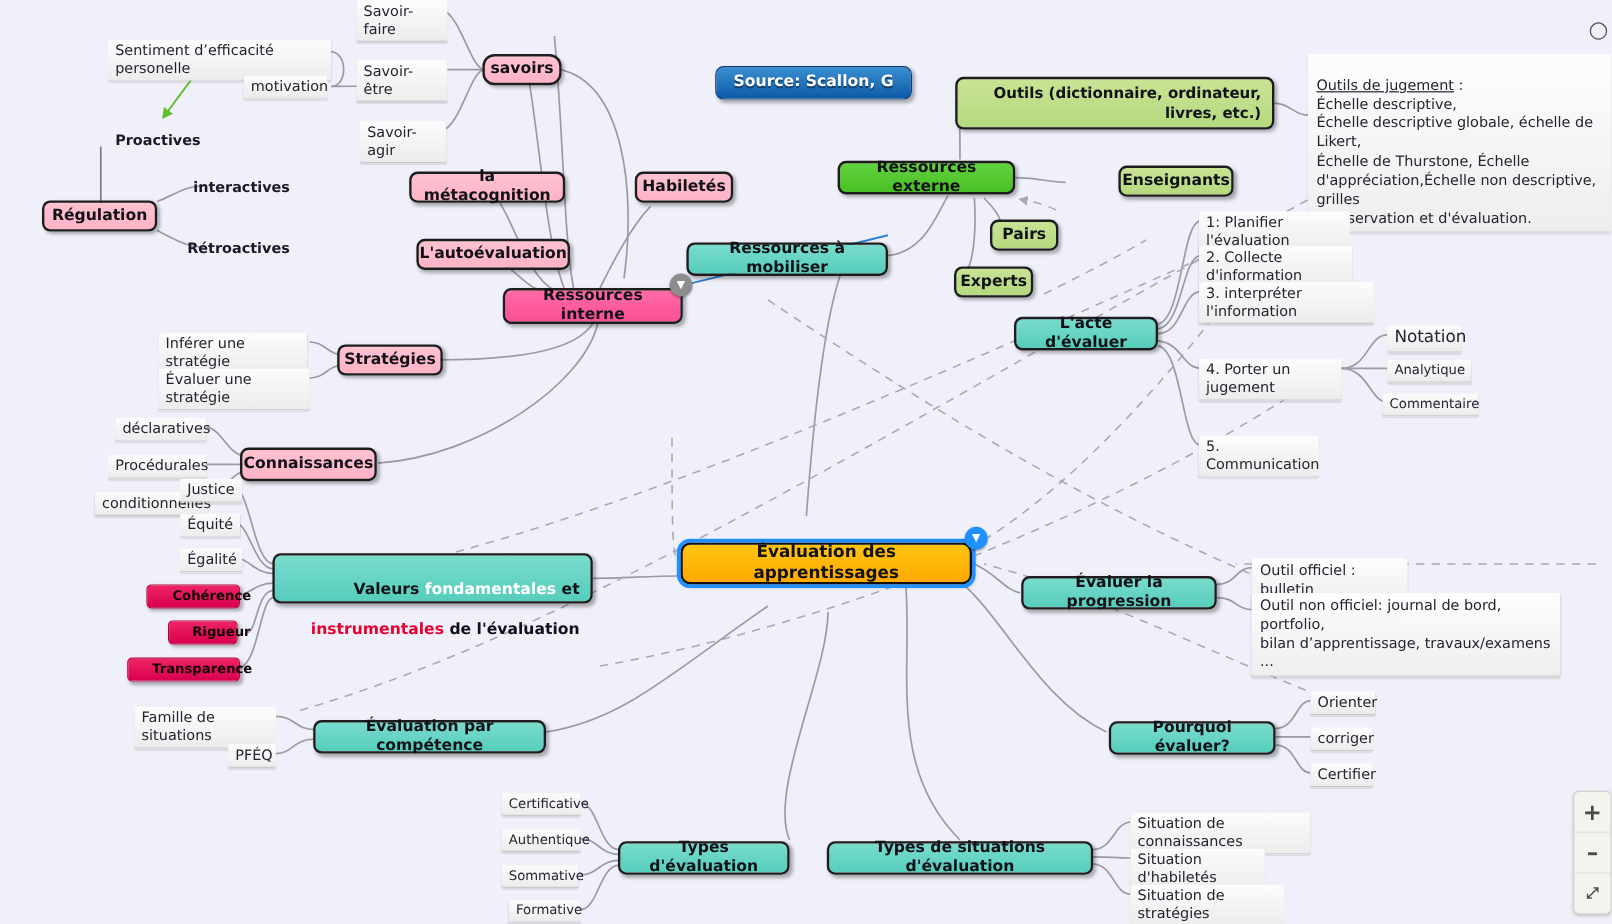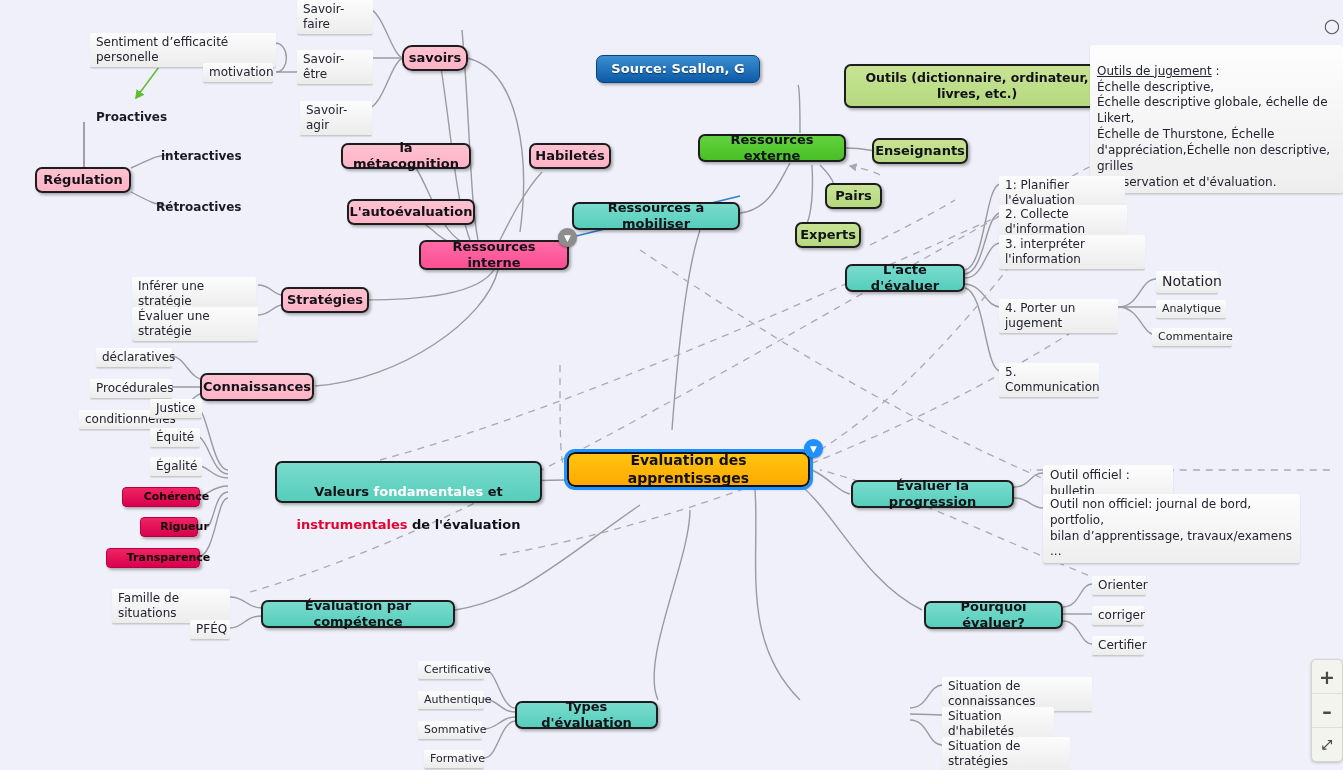--- a/index.html
+++ b/index.html
@@ -80,21 +80,21 @@
       font-size: 14px;
   }
   .box.blue {
       background: linear-gradient(to bottom,#3c8fd1 0%, #0b5aa8 100%);
       color: #ffffff;
       border: 1px solid #0d3f7a;
       text-shadow: 0 1px 1px rgba(0,0,0,.5);
       border-radius: 7px;
       font-size: 13px;
   }
-  .box.left   { justify-content: flex-start; text-align: center; margin-left: 48px; }
+  .box.left   { justify-content: flex-start; text-align: right; }
 
   
   .note {
     position: absolute;
     box-sizing: border-box;
     background: linear-gradient(to bottom,#fdfdfd 0%, #eeeeee 100%);
     border-bottom: 1px solid #cbcbcb;
     border-radius: 3px;
     box-shadow: 0 1px 2px rgba(0,0,0,0.12);
     font-size: 12px;
@@ -287,21 +287,21 @@
   <div class="node box pink" style="left:529px; top:143px; width:82px; height:26px;">Habiletés</div>
 
   <div class="node box hotpink" style="left:419px; top:240px; width:150px; height:30px;">Ressources interne</div>
   <div class="handle grey" style="left:558px; top:228px;">▼</div>
 
   <div class="node box teal" style="left:572px; top:202px; width:168px; height:28px;">Ressources à mobiliser</div>
 
   <div class="node box blue" style="left:596px; top:55px; width:164px; height:28px;">Source: Scallon, G</div>
 
   <div class="node box green" style="left:698px; top:134px; width:148px; height:28px;">Ressources externe</div>
-  <div class="node box ltgreen" style="left:872px; top:138px; width:96px; height:26px;">Enseignants</div>
+  <div class="node box ltgreen" style="left:932px; top:138px; width:96px; height:26px;">Enseignants</div>
   <div class="node box ltgreen" style="left:825px; top:183px; width:57px; height:26px;">Pairs</div>
   <div class="node box ltgreen" style="left:795px; top:222px; width:66px; height:26px;">Experts</div>
 
   <div class="node box ltgreen left" style="left:796px; top:64px; width:266px; height:44px; font-size:12.5px;">Outils (dictionnaire, ordinateur, livres, etc.)</div>
 
   <div class="note" style="left:1090px; top:45px; width:253px;">
     <span style="text-decoration:underline;">Outils de jugement</span><span> :
 Échelle descriptive,
 Échelle descriptive globale, échelle de Likert,
 Échelle de Thurstone, Échelle
@@ -358,20 +358,21 @@
   <div class="node leaf" style="left:1092px; top:576px; width:54px;">Orienter</div>
   <div class="node leaf" style="left:1092px; top:606px; width:52px;">corriger</div>
   <div class="node leaf" style="left:1092px; top:636px; width:52px;">Certifier</div>
 
   <div class="node leaf" style="left:418px; top:661px; width:66px; font-size:11px;">Certificative</div>
   <div class="node leaf" style="left:418px; top:691px; width:66px; font-size:11px;">Authentique</div>
   <div class="node leaf" style="left:418px; top:721px; width:64px; font-size:11px;">Sommative</div>
   <div class="node leaf" style="left:424px; top:750px; width:60px; font-size:11px;">Formative</div>
   <div class="node box teal" style="left:515px; top:701px; width:143px; height:28px;">Types d'évaluation</div>
 
+  <div class="node box teal" style="left:689px; top:701px; width:222px; height:28px;">Types de situations d'évaluation</div>
   <div class="node leaf" style="left:942px; top:677px; width:150px;">Situation de connaissances</div>
   <div class="node leaf" style="left:942px; top:707px; width:112px;">Situation d'habiletés</div>
   <div class="node leaf" style="left:942px; top:737px; width:128px;">Situation de stratégies</div>
 
   <div id="topright">○</div>
 
   <div id="zoomctl">
     <div class="zbtn">+</div>
     <div class="zbtn">–</div>
     <div class="zbtn">⤢</div>

